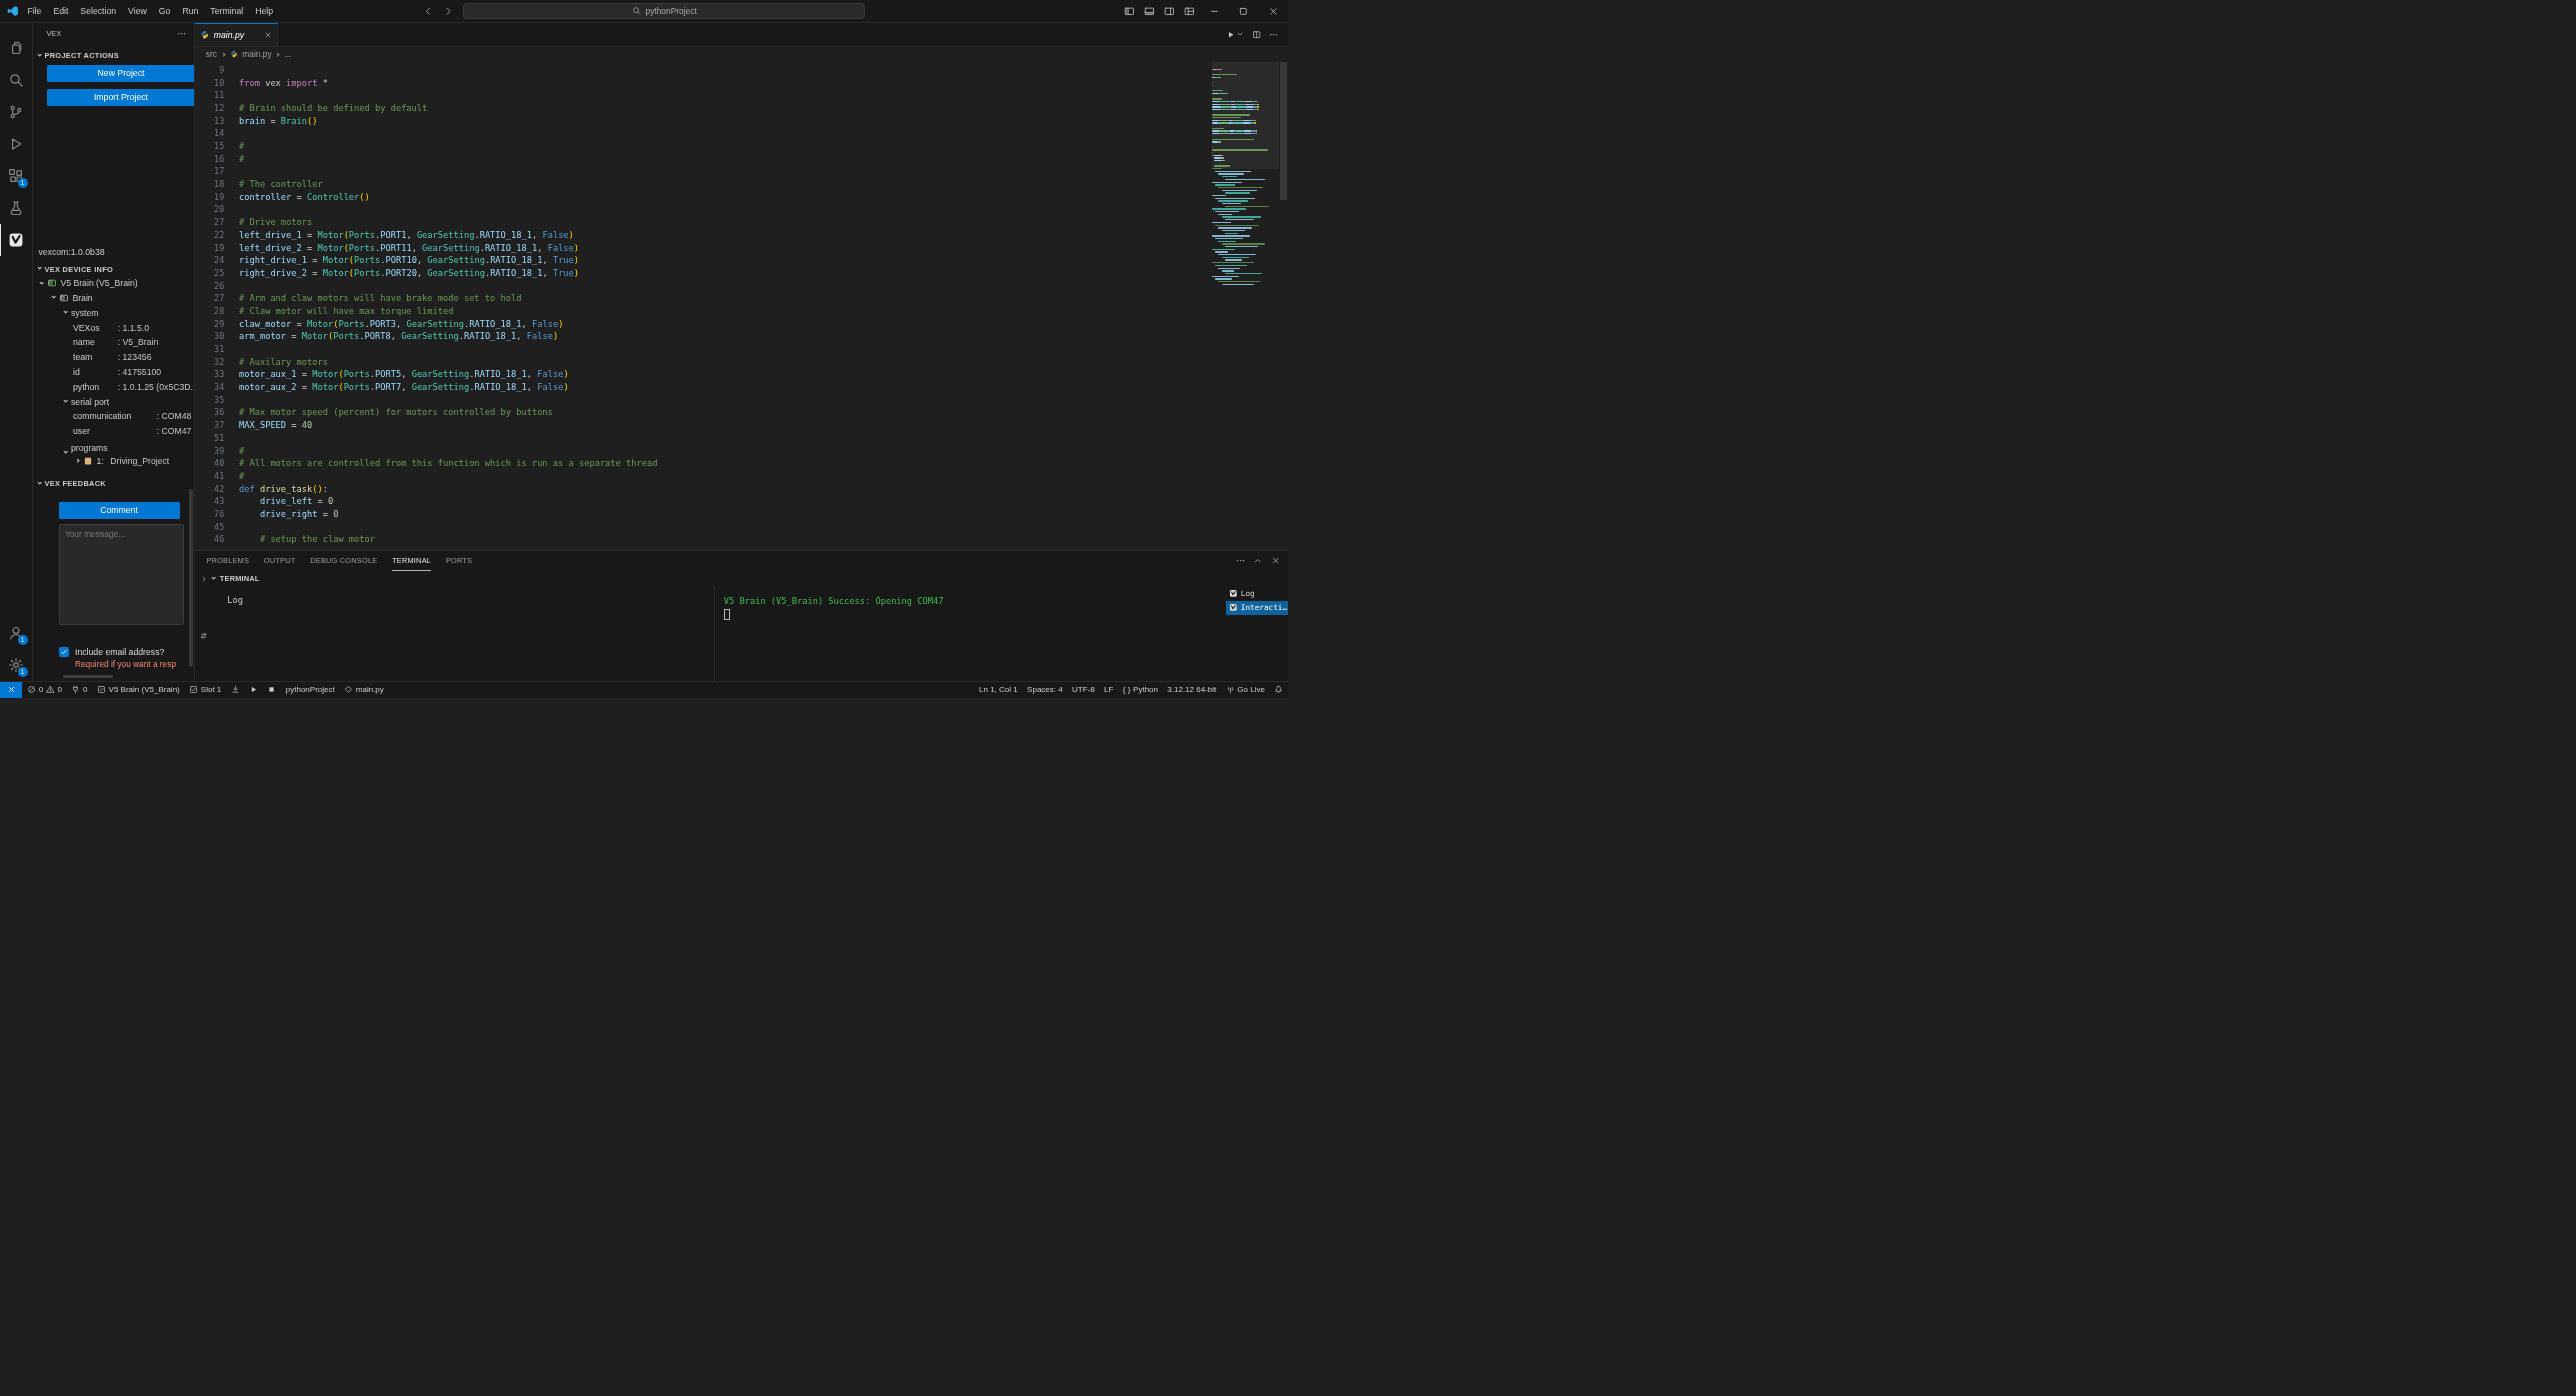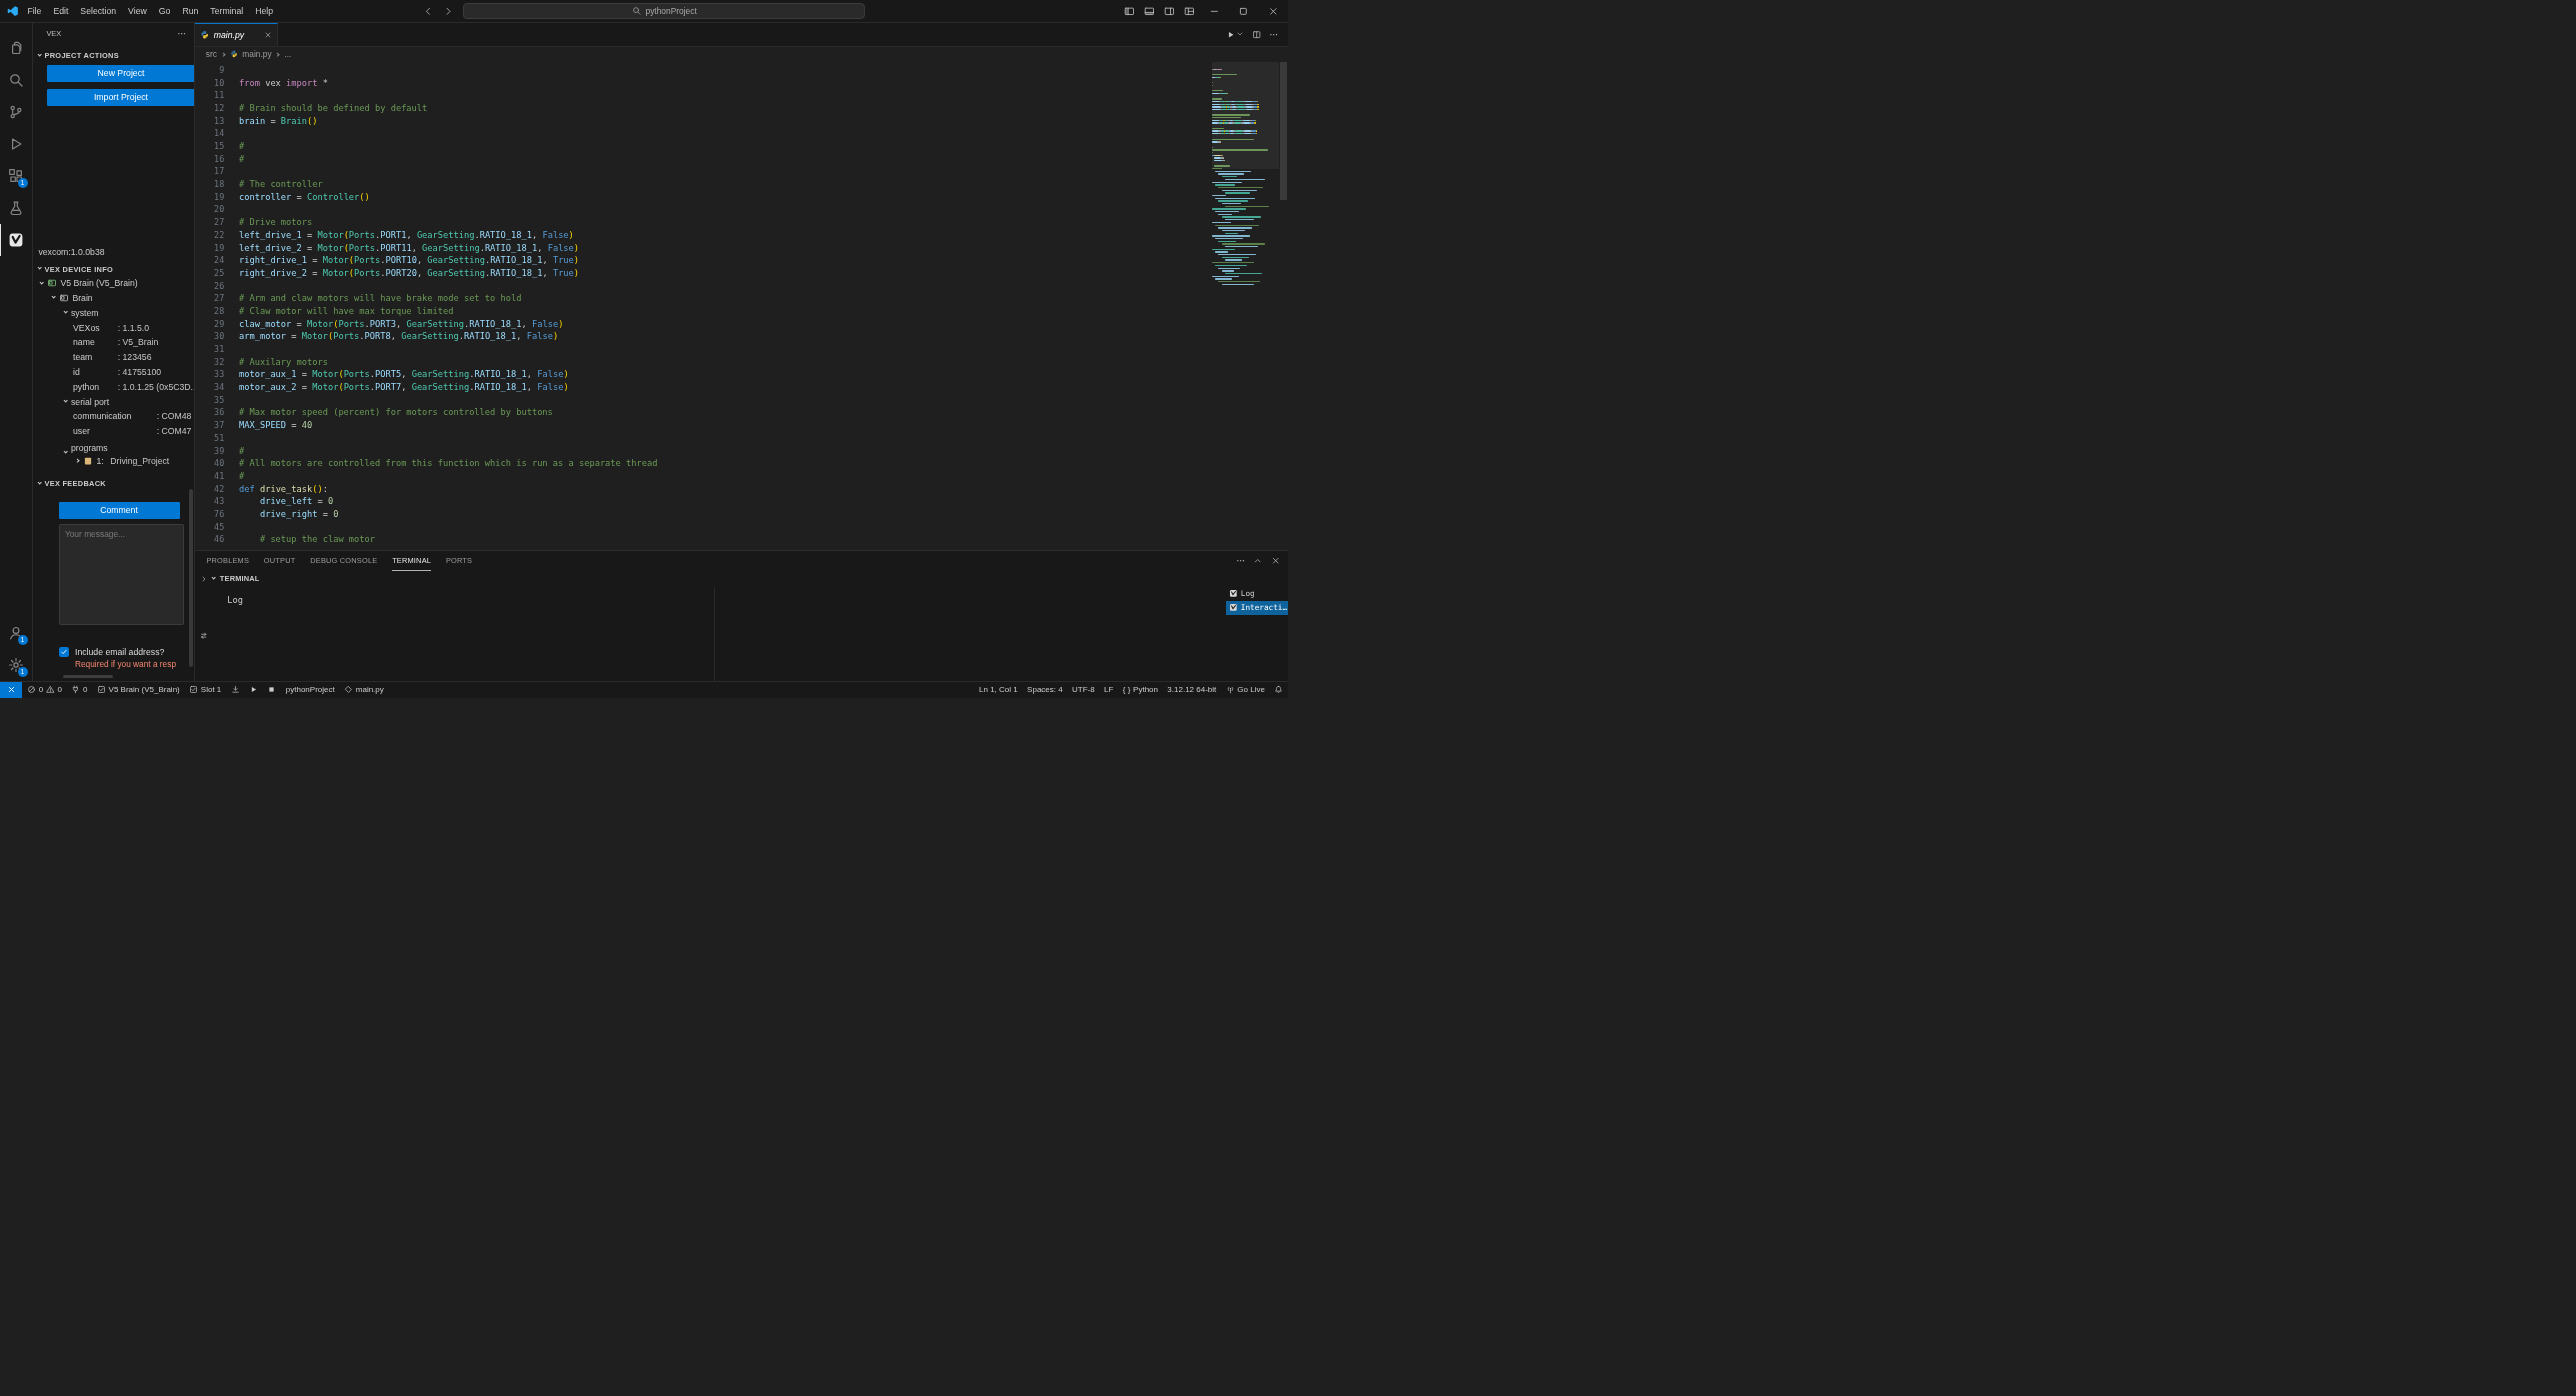--- a/index.html
+++ b/index.html
@@ -975,20 +975,24 @@
           <span class="icon sm">
               <svg viewBox="0 0 16 16" fill="none" stroke="currentColor" stroke-width="1.2" stroke-linecap="round" stroke-linejoin="round">
                 <path d="M4.3 5.6h7.4M9.6 3.5l2.1 2.1-2.1 2.1M11.7 10.4H4.3M6.4 8.3 4.3 10.4l2.1 2.1"></path>
               </svg>
             </span>
         </div>
         <div class="term-left">
           <span>Log</span>
         </div>
         <div class="term-divider"></div>
+        <div class="term-right">
+          <div class="term-line">V5 Brain (V5_Brain) Success: Opening COM47</div>
+          <span class="term-cursor"></span>
+        </div>
         <div class="term-list">
             <div class="tl-row">
               <span class="icon tl-ic">
                 <svg viewBox="0 0 16 16" fill="none" stroke="currentColor" stroke-width="1.2" stroke-linecap="round" stroke-linejoin="round">
                   <rect x="1.8" y="1.8" width="12.4" height="12.4" rx="2.4" fill="#d7d7d7" stroke="none"></rect>
                   <path d="M4.8 5.4l2.6 5 4.5-5.8" stroke="#1f1f1f" stroke-width="2"></path>
                 </svg>
               </span>
               <span class="tl-label">Log</span>
             </div>

